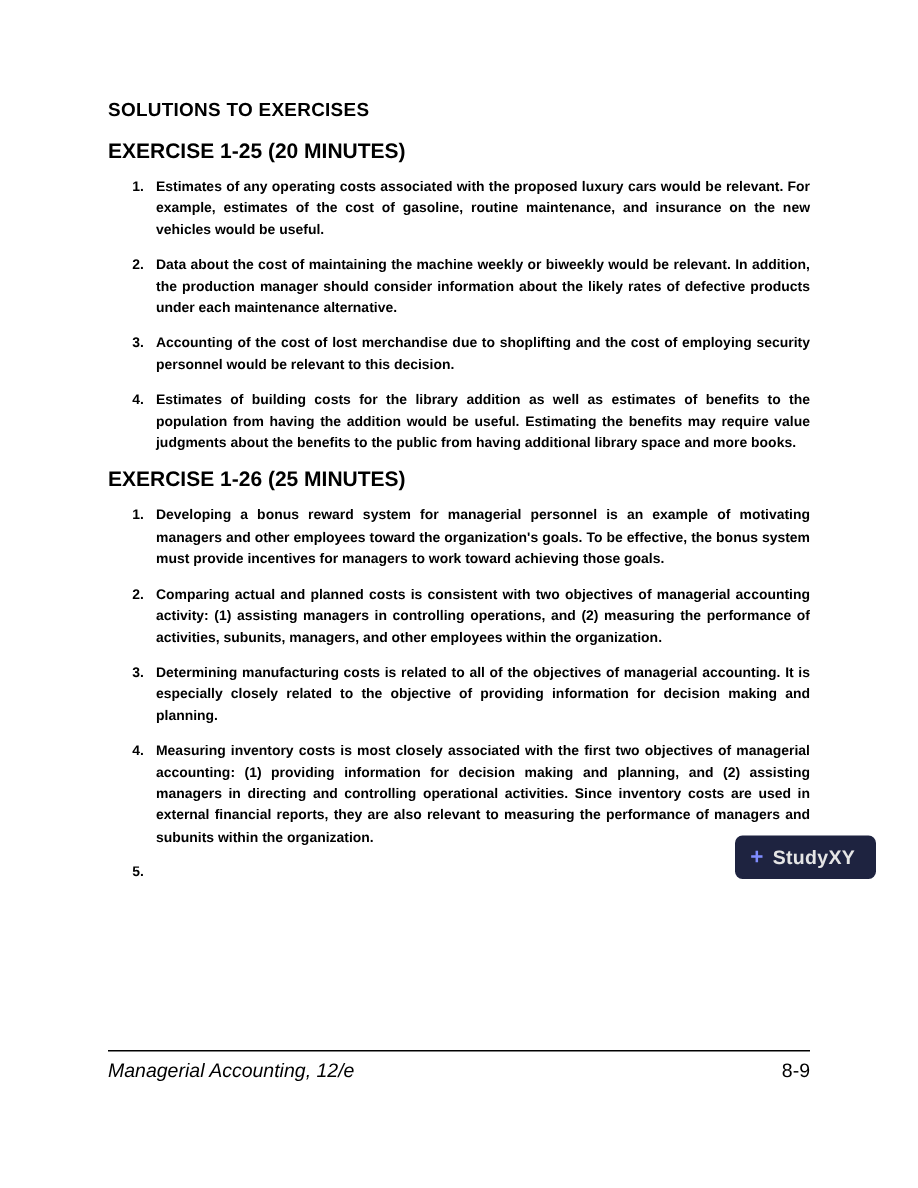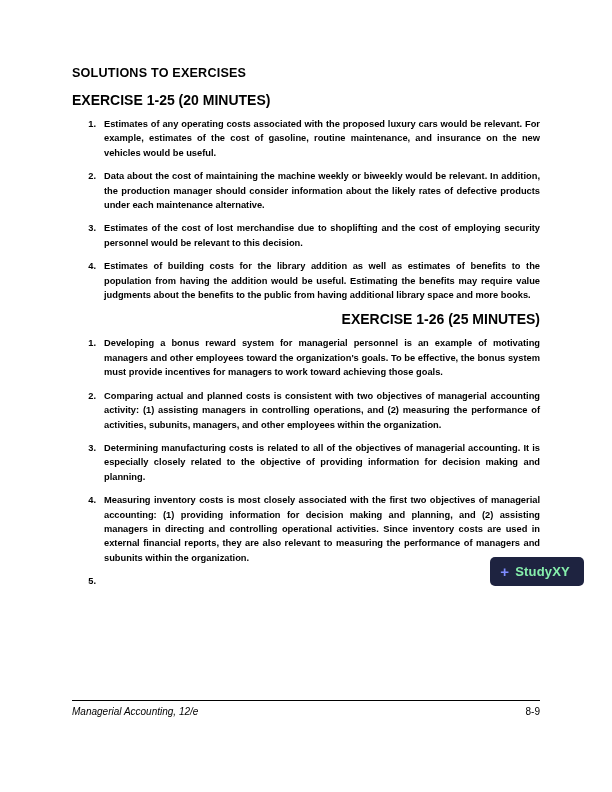--- a/index.html
+++ b/index.html
@@ -35,21 +35,20 @@
     font-weight: bold;
     letter-spacing: 0.2px;
     margin: 0 0 12px 0;
   }
   .section-heading {
     font-size: 14px;
     font-weight: bold;
     margin: 0 0 9px 0;
   }
   .section-heading.second {
-    text-align: right;
   }
   ol.items {
     list-style: none;
     margin: 0;
     padding: 0;
   }
   ol.items > li {
     position: relative;
     padding-left: 32px;
     margin-bottom: 9px;
@@ -76,21 +75,21 @@
   .footer-rule {
     border: none;
     border-top: 1px solid #000000;
     margin: 0 0 5px 0;
     height: 0;
   }
   .footer-row {
     display: flex;
     justify-content: space-between;
     align-items: center;
-    font-size: 10px;
+    font-size: 13px;
   }
   .footer-left {
     font-style: italic;
   }
   .footer-right {
     font-style: normal;
   }
 
   .watermark {
     position: absolute;
@@ -107,21 +106,21 @@
     font-weight: bold;
     letter-spacing: 0.2px;
   }
   .watermark .plus {
     color: #7f8cff;
     font-size: 15px;
     font-weight: bold;
     line-height: 1;
   }
   .watermark .wm-text {
-    color: #86efac;
+    color: #e5e5e5;
   }
 </style>
 </head>
 <body>
 
 <div class="page">
   <div class="content">
 
     <div class="doc-title">SOLUTIONS TO EXERCISES</div>
 
@@ -131,21 +130,21 @@
       <li>
         <span class="num">1.</span>
         <span>Estimates of any operating costs associated with the proposed luxury cars would be relevant. For example, estimates of the cost of gasoline, routine maintenance, and insurance on the new vehicles would be useful.</span>
       </li>
       <li>
         <span class="num">2.</span>
         <span>Data about the cost of maintaining the machine weekly or biweekly would be relevant. In addition, the production manager should consider information about the likely rates of defective products under each maintenance alternative.</span>
       </li>
       <li>
         <span class="num">3.</span>
-        <span>Estimates of the cost of lost merchandise due to shoplifting and the cost of employing security personnel would be relevant to this decision.</span>
+        <span>Accounting of the cost of lost merchandise due to shoplifting and the cost of employing security personnel would be relevant to this decision.</span>
       </li>
       <li>
         <span class="num">4.</span>
         <span>Estimates of building costs for the library addition as well as estimates of benefits to the population from having the addition would be useful. Estimating the benefits may require value judgments about the benefits to the public from having additional library space and more books.</span>
       </li>
     </ol>
 
     <div class="section-heading second">EXERCISE 1-26 (25 MINUTES)</div>
 
     <ol class="items">

